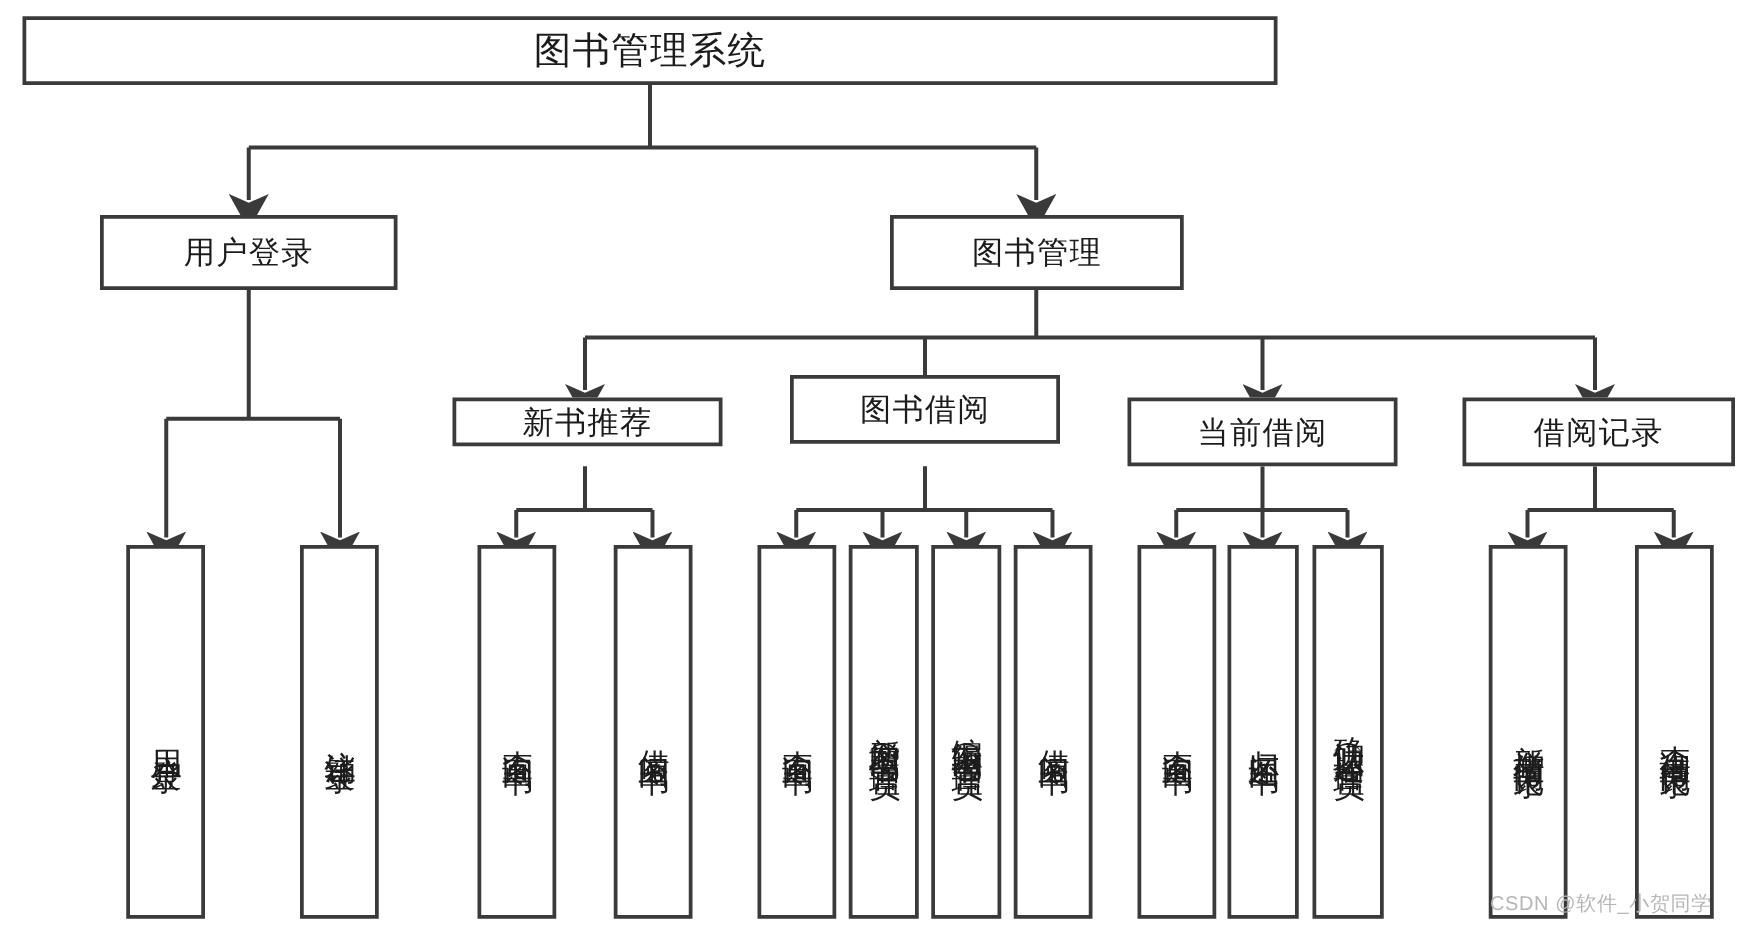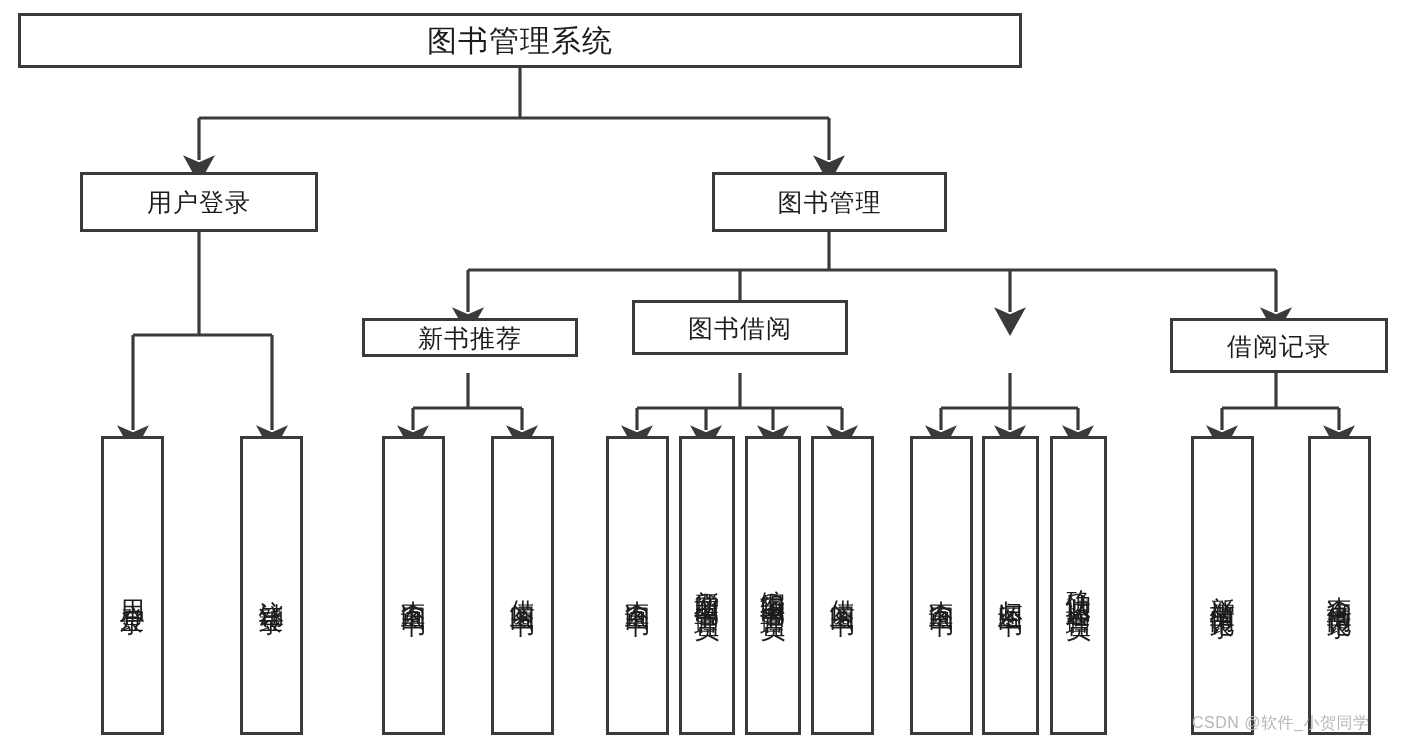--- a/index.html
+++ b/index.html
@@ -132,20 +132,23 @@
   <div class="node h" style="left:712px; top:172px; width:235px; height:60px;">
     <span>图书管理</span>
   </div>
 
   <div class="node h" style="left:362px; top:318px; width:216px; height:39px;">
     <span>新书推荐</span>
   </div>
   <div class="node h" style="left:632px; top:300px; width:216px; height:55px;">
     <span>图书借阅</span>
   </div>
+  <div class="node h" style="left:902px; top:318px; width:216px; height:55px;">
+    <span>当前借阅</span>
+  </div>
   <div class="node h" style="left:1170px; top:318px; width:218px; height:55px;">
     <span>借阅记录</span>
   </div>
 
   <div class="node v" style="left:101px; top:436px; width:63px; height:299px;">
     <span class="vlabel">用户登录</span>
   </div>
   <div class="node v" style="left:240px; top:436px; width:63px; height:299px;">
     <span class="vlabel">注销登录</span>
   </div>

